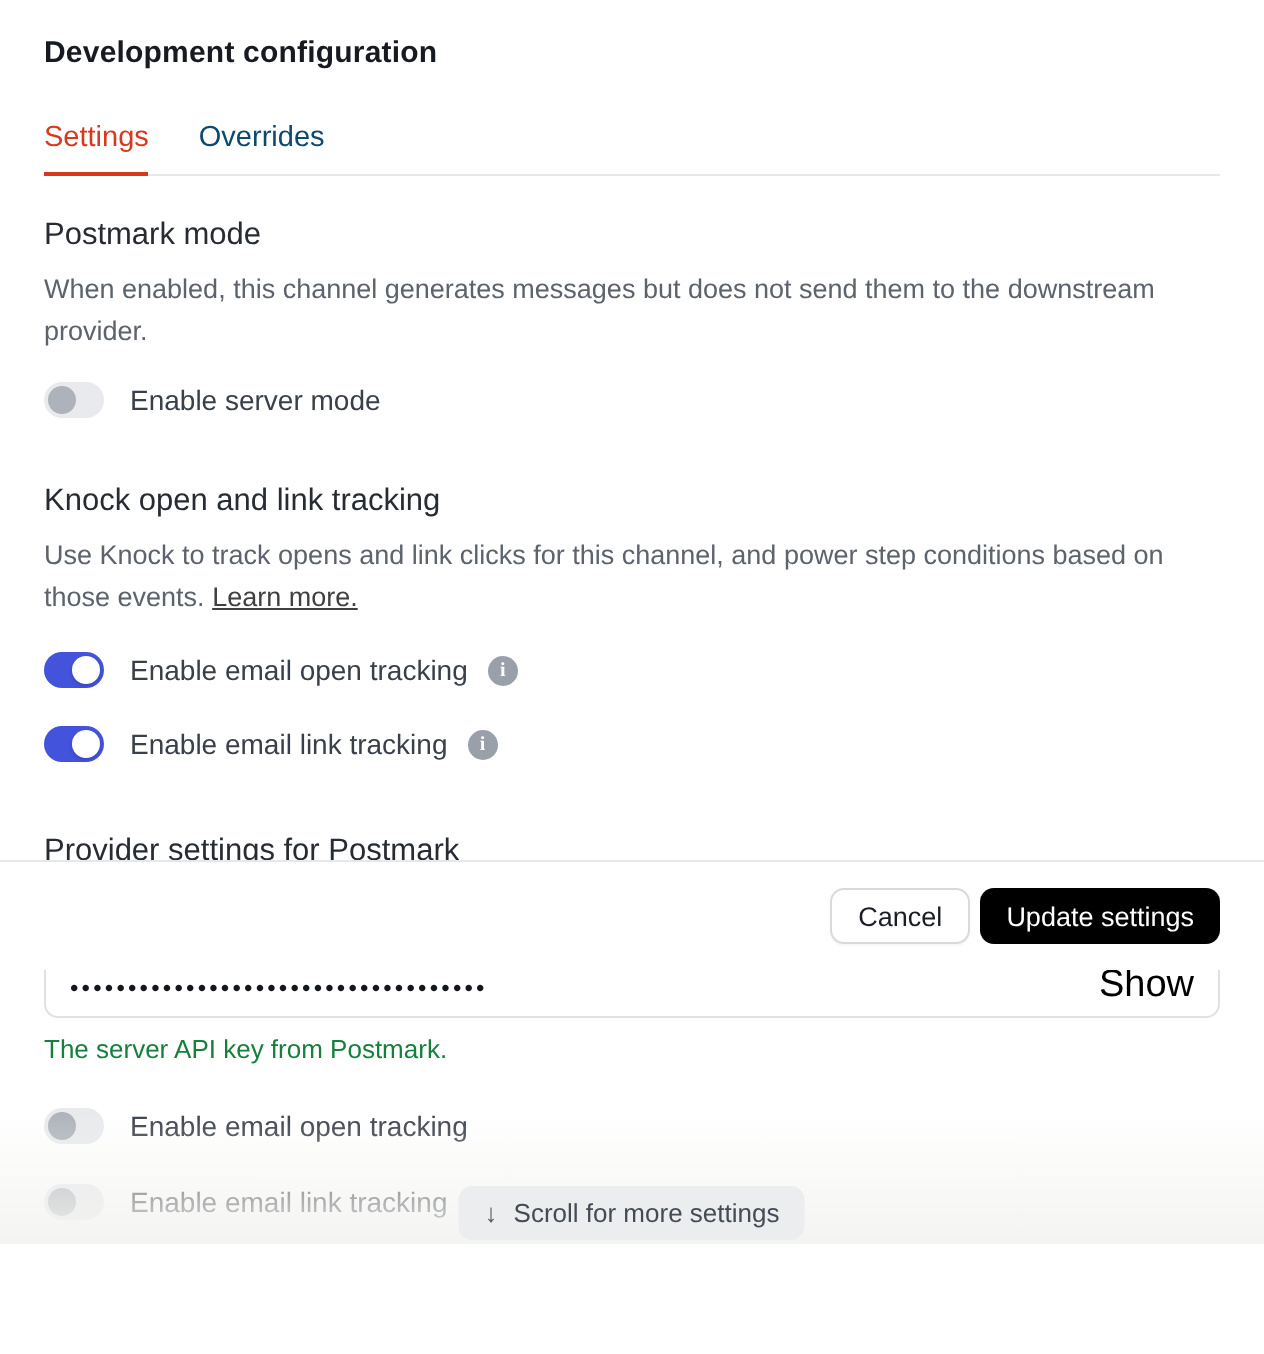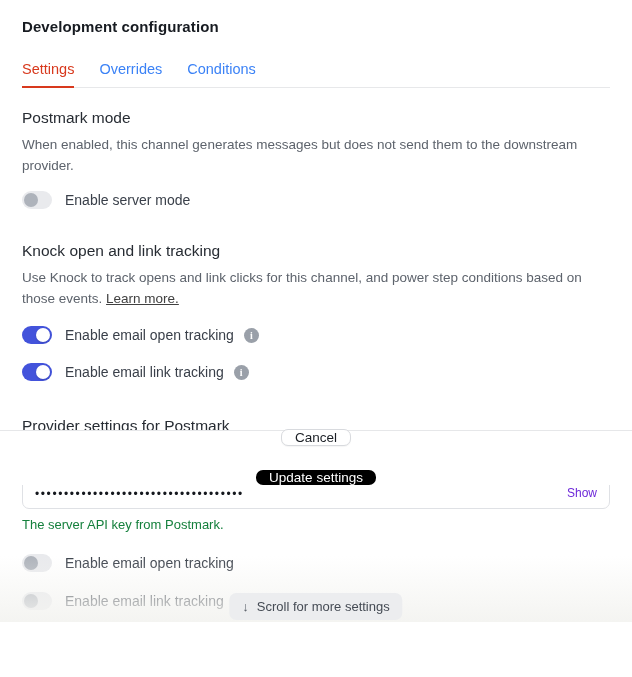--- a/index.html
+++ b/index.html
@@ -14,21 +14,21 @@
   .page { position: relative; width: 632px; height: 485px; background: #fff; }
   .content { padding: 0 22px; position: relative; }
 
   
   .title { padding-top: 18px; font-size: 15px; font-weight: 700; color: #171b21; letter-spacing: .1px; }
   .subtitle { margin-top: 10px; font-size: 13.5px; color: #575d66; }
   .subtitle b { color: #4b515a; font-weight: 700; }
 
   
   .tabs { margin-top: 26px; display: flex; gap: 25px; border-bottom: 1px solid #e7e8ea; }
-  .tab { font-size: 14.5px; color: #3b82f6; padding-bottom: 10px; cursor: pointer; position: relative; }
+  .tab { font-size: 14.5px; color: #0c4a6e; padding-bottom: 10px; cursor: pointer; position: relative; }
   .tab.active { color: #d8391d; }
   .tab.active::after {
     content: ""; position: absolute; left: 0; right: 0; bottom: -1px; height: 2.5px; background: #d8391d;
   }
 
   
   .section-heading { font-size: 15.5px; font-weight: 400; color: #272c33; }
   .s1 { margin-top: 21px; }
   .s2 { margin-top: 33px; }
   .s3 { margin-top: 36px; }
@@ -59,62 +59,61 @@
     margin-left: -3px; cursor: pointer;
   }
 
   
   .field-label { margin-top: 17px; font-size: 14px; color: #30353d; }
   .text-input {
     margin-top: 8px; height: 33px; border: 1px solid #dfe1e5; border-radius: 7px; background: #fff;
     display: flex; align-items: center; justify-content: space-between; padding: 0 12px; cursor: text;
   }
   .masked { font-size: 12px; letter-spacing: 1.6px; color: #14171d; transform: translateY(1px); }
-  .show-btn { font-size: 12px; color: #6d28d9; cursor: pointer; background: none; border: none; font-family: inherit; }
+  .show-btn { font-size: 19px; color: #000000; cursor: pointer; background: none; border: none; font-family: inherit; }
   .helper { margin-top: 8px; font-size: 13px; color: #15803d; }
 
   
   .fade {
     position: absolute; left: 0; right: 0; top: 556px; height: 66px; pointer-events: none; z-index: 2;
     background: linear-gradient(to bottom, rgba(246,246,244,0) 0%, rgba(243,243,240,0.92) 100%);
   }
   .scroll-hint {
     position: absolute; left: 50%; transform: translateX(-50%); top: 593px; z-index: 3;
     background: #ecedef; border-radius: 7px; padding: 6px 13px;
     display: inline-flex; align-items: center; gap: 8px;
     font-size: 13px; color: #454b54; white-space: nowrap;
   }
   .arrow-down { font-size: 13px; color: #555b64; }
 
   
   .footer {
     position: absolute; left: 0; right: 0; bottom: 0; height: 55px; background: #fff;
     border-top: 1px solid #e6e7e9; display: flex; align-items: center; justify-content: flex-end;
-    gap: 24px; padding: 0 22px; z-index: 4; flex-direction: column;
+    gap: 5px; padding: 0 22px; z-index: 4;
   }
   .btn {
     height: 28px; border-radius: 7px; font-size: 13.5px; font-family: inherit;
     display: inline-flex; align-items: center; padding: 0 13px; cursor: pointer;
   }
   .btn-secondary { background: #fff; border: 1px solid #d8dade; color: #1a1e24; box-shadow: 0 1px 1px rgba(0,0,0,.04); }
   .btn-primary { background: #000000; border: none; color: #ffffff; }
 </style>
 </head>
 <body>
 
 <div class="page">
   <div class="content">
 
     <div class="title">Development configuration</div>
 
 
     <div class="tabs">
       <div class="tab active">Settings</div>
       <div class="tab">Overrides</div>
-      <div class="tab">Conditions</div>
     </div>
 
     <div class="section-heading s1">Postmark mode</div>
     <div class="desc">When enabled, this channel generates messages but does not send them to the downstream provider.</div>
     <div class="toggle-row mt15">
       <div class="toggle">
           <div class="knob"></div>
         </div>
       <span class="toggle-label">Enable server mode</span>
     </div>

